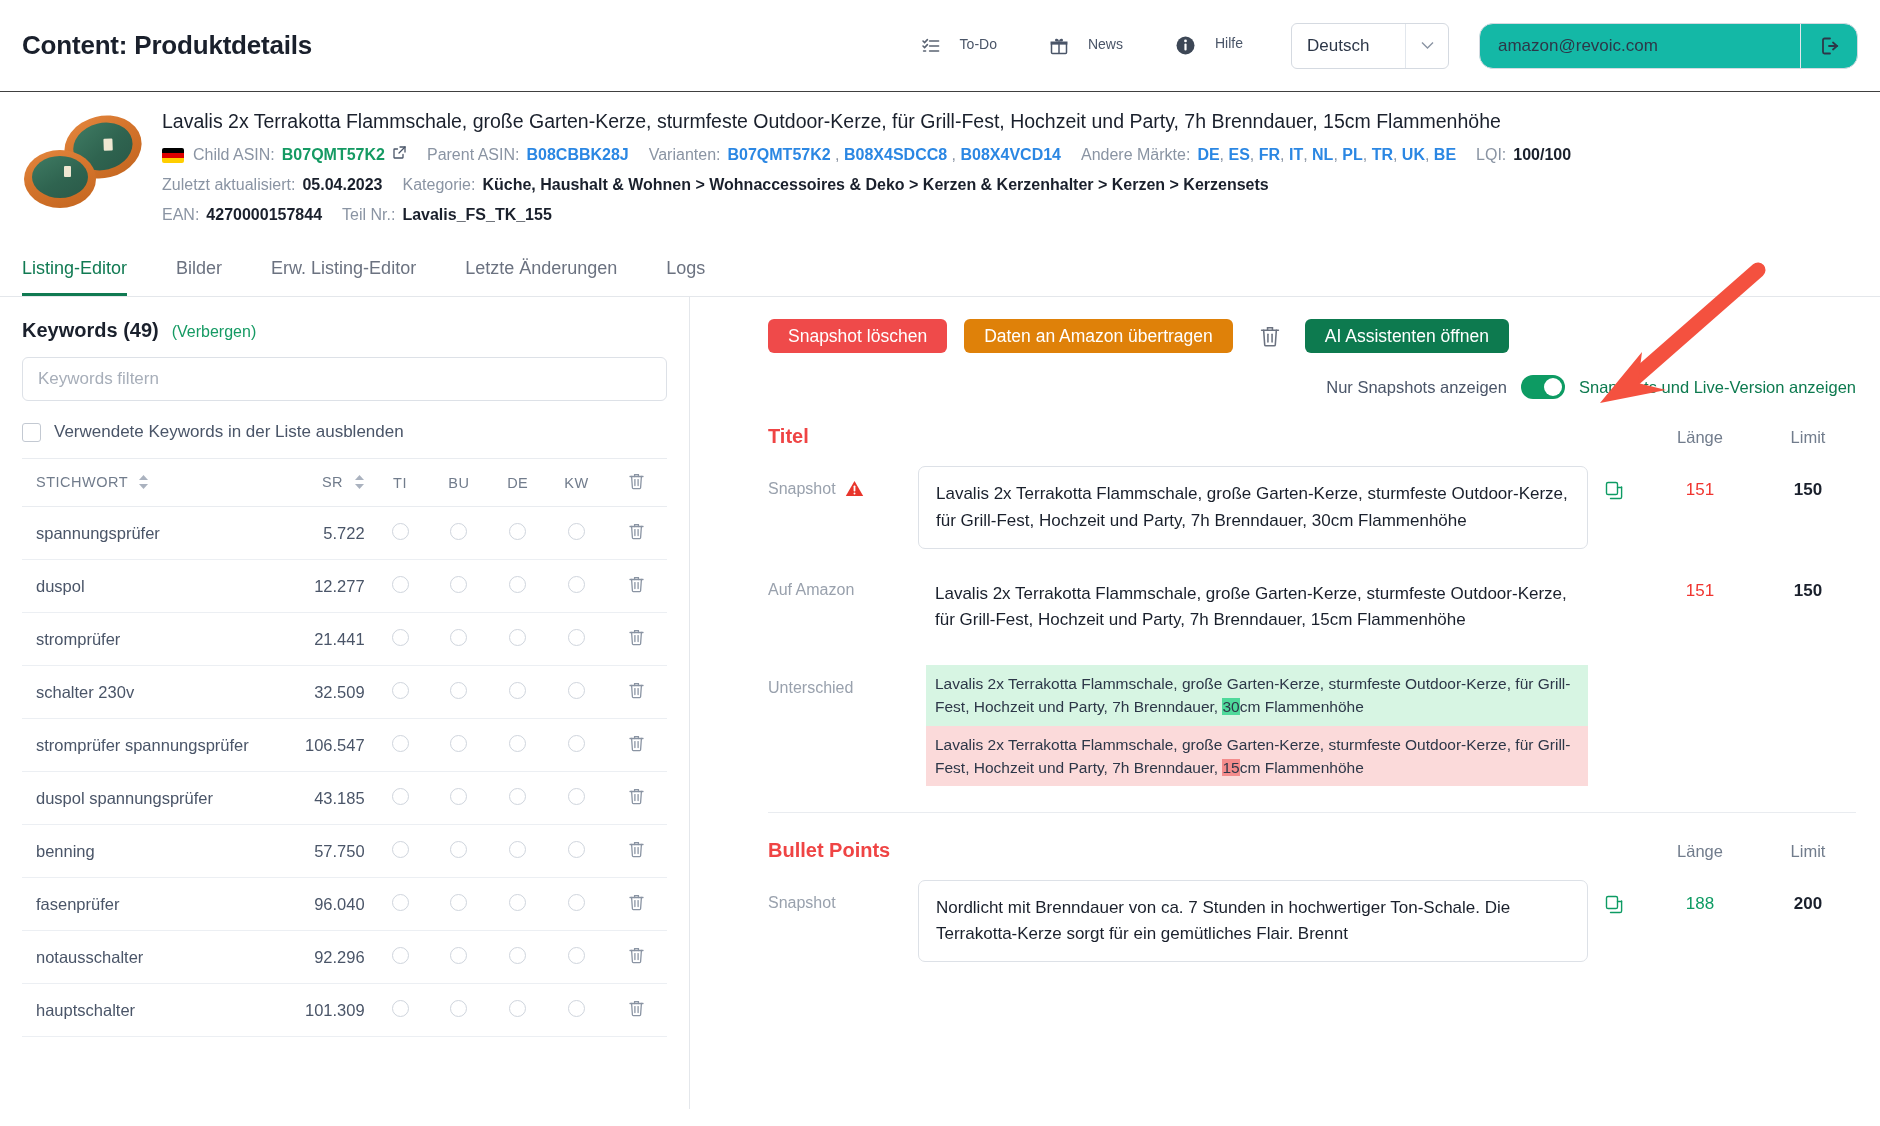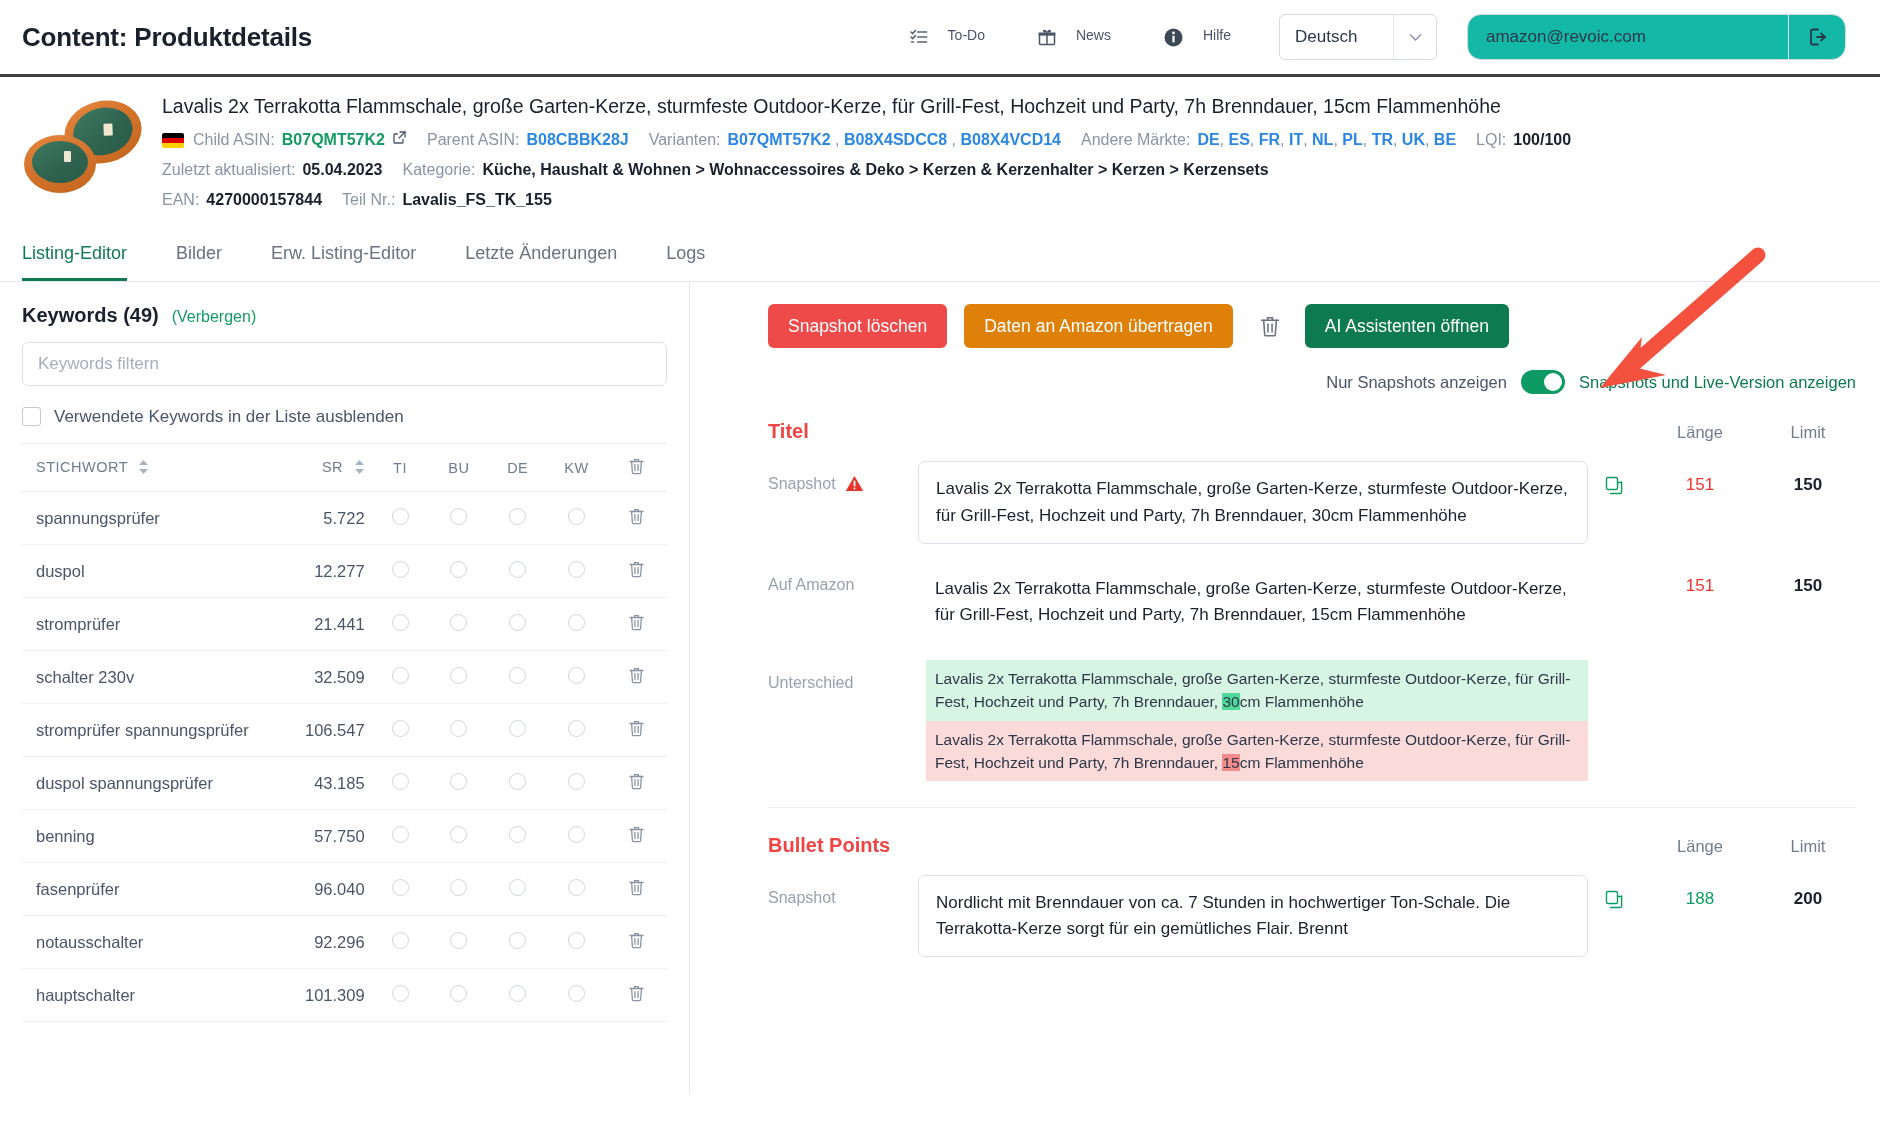--- a/index.html
+++ b/index.html
@@ -7,25 +7,25 @@
     margin: 0; padding: 0;
     width: 1880px; height: 1126px;
     overflow: hidden;
     background: #ffffff;
     font-family: "Liberation Sans", sans-serif;
     color: #2d3748;
   }
 
   
   .topbar {
-    height: 77px;
-    border-bottom: 3px solid #404040;
+    height: 92px;
+    border-bottom: 1px solid #404040;
     display: flex;
     align-items: center;
-    padding: 0 34px 0 22px;
+    padding: 0 22px 0 22px;
     position: relative;
   }
   .app-title {
     font-size: 26px;
     font-weight: bold;
     color: #1a202c;
     letter-spacing: -0.2px;
   }
   .topbar-right {
     margin-left: auto;
@@ -197,21 +197,21 @@
   .kw-toggle { font-size: 16px; color: #159a63; margin-left: 13px; cursor: pointer; }
   .kw-filter {
     width: 100%; height: 44px;
     border: 1px solid #dde1e7; border-radius: 6px;
     padding: 0 15px; font-size: 17px; color: #7f1d1d;
     font-family: "Liberation Sans", sans-serif;
     outline: none;
   }
   .kw-filter::placeholder { color: #a7aeb9; }
   .kw-check-row {
-    display: flex; align-items: flex-start; gap: 13px;
+    display: flex; align-items: center; gap: 13px;
     margin: 21px 0 16px 0;
     font-size: 17px; color: #4a5568;
     cursor: pointer;
   }
   .cbox {
     width: 19px; height: 19px; border: 1.6px solid #c3c9d2;
     border-radius: 3px; background: #fff; flex: 0 0 19px;
   }
 
   
@@ -246,21 +246,21 @@
   col.w-sr { width: 110px; }
   col.w-c  { width: 54px; }
   col.w-t  { width: 56px; }
 
   
   .actions { display: flex; align-items: center; gap: 0; }
   .btn {
     border: none; border-radius: 6px;
     font-size: 17.5px; font-family: "Liberation Sans", sans-serif;
     color: #fff; cursor: pointer;
-    height: 44px; padding: 0 20px;
+    height: 34px; padding: 0 20px;
     white-space: nowrap;
   }
   .btn-danger { background: #ef4a4a; }
   .btn-warning { background: #df8109; margin-left: 17px; }
   .btn-success { background: #0d7a4f; margin-left: 18px; }
   .btn-trash {
     margin-left: 20px; background: none; border: none;
     cursor: pointer; color: #6b7280; display: flex; align-items: center;
   }
 

